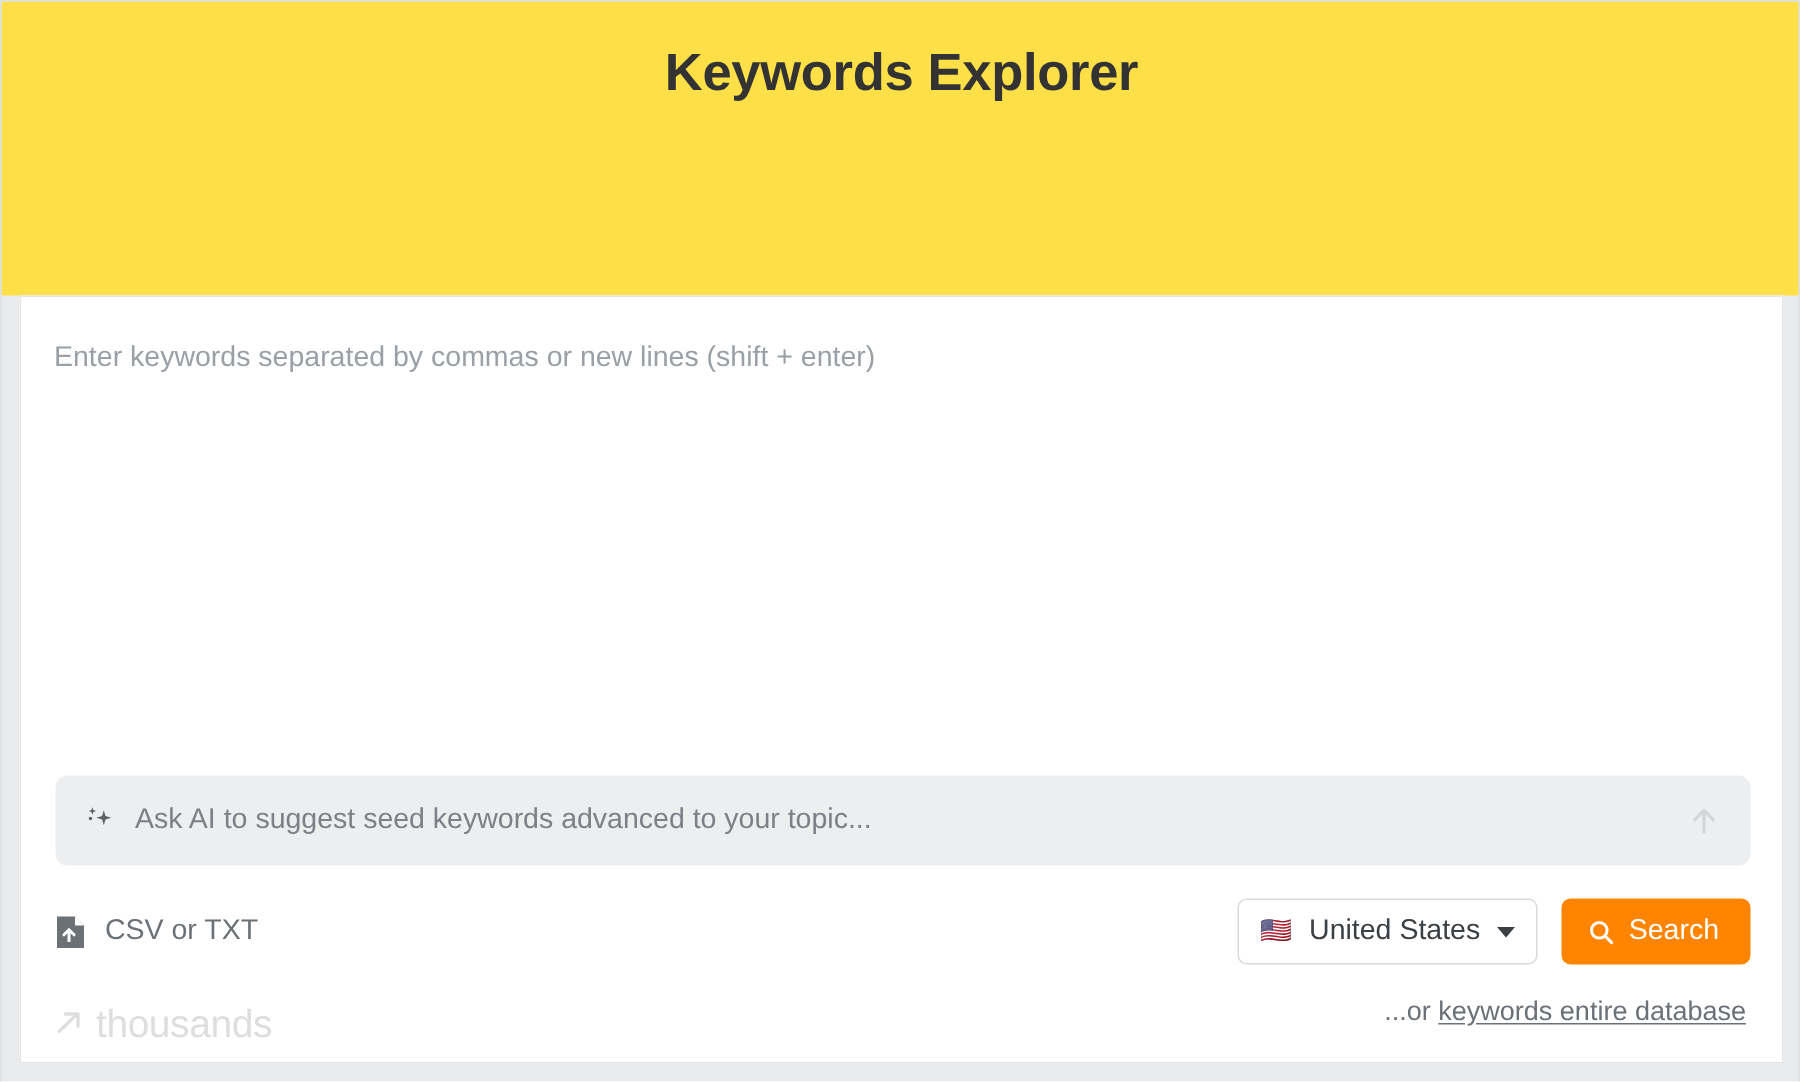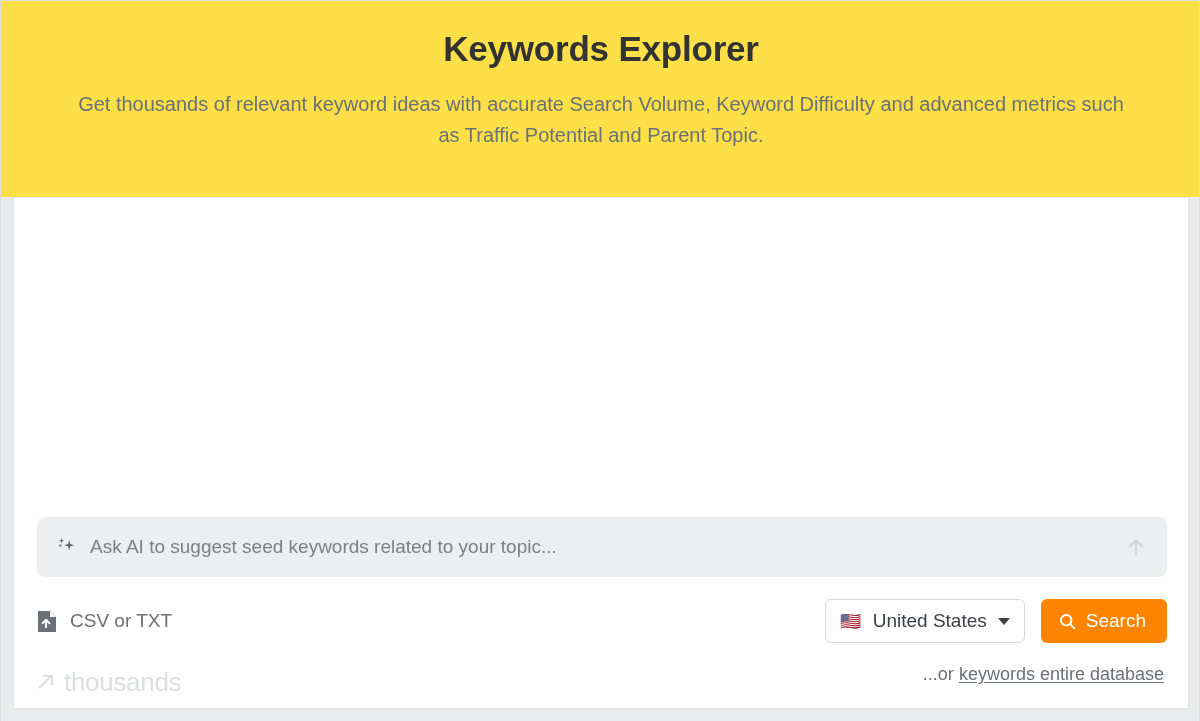--- a/index.html
+++ b/index.html
@@ -258,35 +258,35 @@
     font-weight: normal;
   }
 </style>
 </head>
 <body>
 
 <div class="page">
 
   <div class="header">
     <h1 class="page-title">Keywords Explorer</h1>
-    <p class="page-subtitle">Get thousands of relevant keyword ideas with accurate Search Volume, Keyword Difficulty and advanced metrics such as Traffic Potential and Parent Topic.</p>
   </div>
 
   <div class="card">
 
+    <textarea class="kw-input" placeholder="Enter keywords separated by commas or new lines (shift + enter)" style=""></textarea>
 
     <div class="ai-bar">
       <span class="sparkle-icon">
         <svg width="22" height="22" viewBox="0 0 22 22" aria-hidden="true">
           <path d="M13.2 4.2 L14.35 8.05 L18.2 9.2 L14.35 10.35 L13.2 14.2 L12.05 10.35 L8.2 9.2 L12.05 8.05 Z" fill="#5f6368"></path>
           <path d="M5.6 2.2 L6.25 4.05 L8.1 4.7 L6.25 5.35 L5.6 7.2 L4.95 5.35 L3.1 4.7 L4.95 4.05 Z" fill="#5f6368"></path>
           <circle cx="4.3" cy="9.6" r="1.15" fill="#5f6368"></circle>
         </svg>
       </span>
-      <span class="ai-placeholder">Ask AI to suggest seed keywords related to your topic...</span>
+      <span class="ai-placeholder">Ask AI to suggest seed keywords advanced to your topic...</span>
       <span class="ai-submit">
         <svg width="26" height="26" viewBox="0 0 26 26" aria-hidden="true">
           <line x1="13" y1="20.5" x2="13" y2="6.5" stroke="#d3d6d9" stroke-width="2.1" stroke-linecap="round"></line>
           <polyline points="6.8,12.6 13,6.3 19.2,12.6" fill="none" stroke="#d3d6d9" stroke-width="2.1" stroke-linecap="round" stroke-linejoin="round"></polyline>
         </svg>
       </span>
     </div>
 
     <div class="controls">
 

